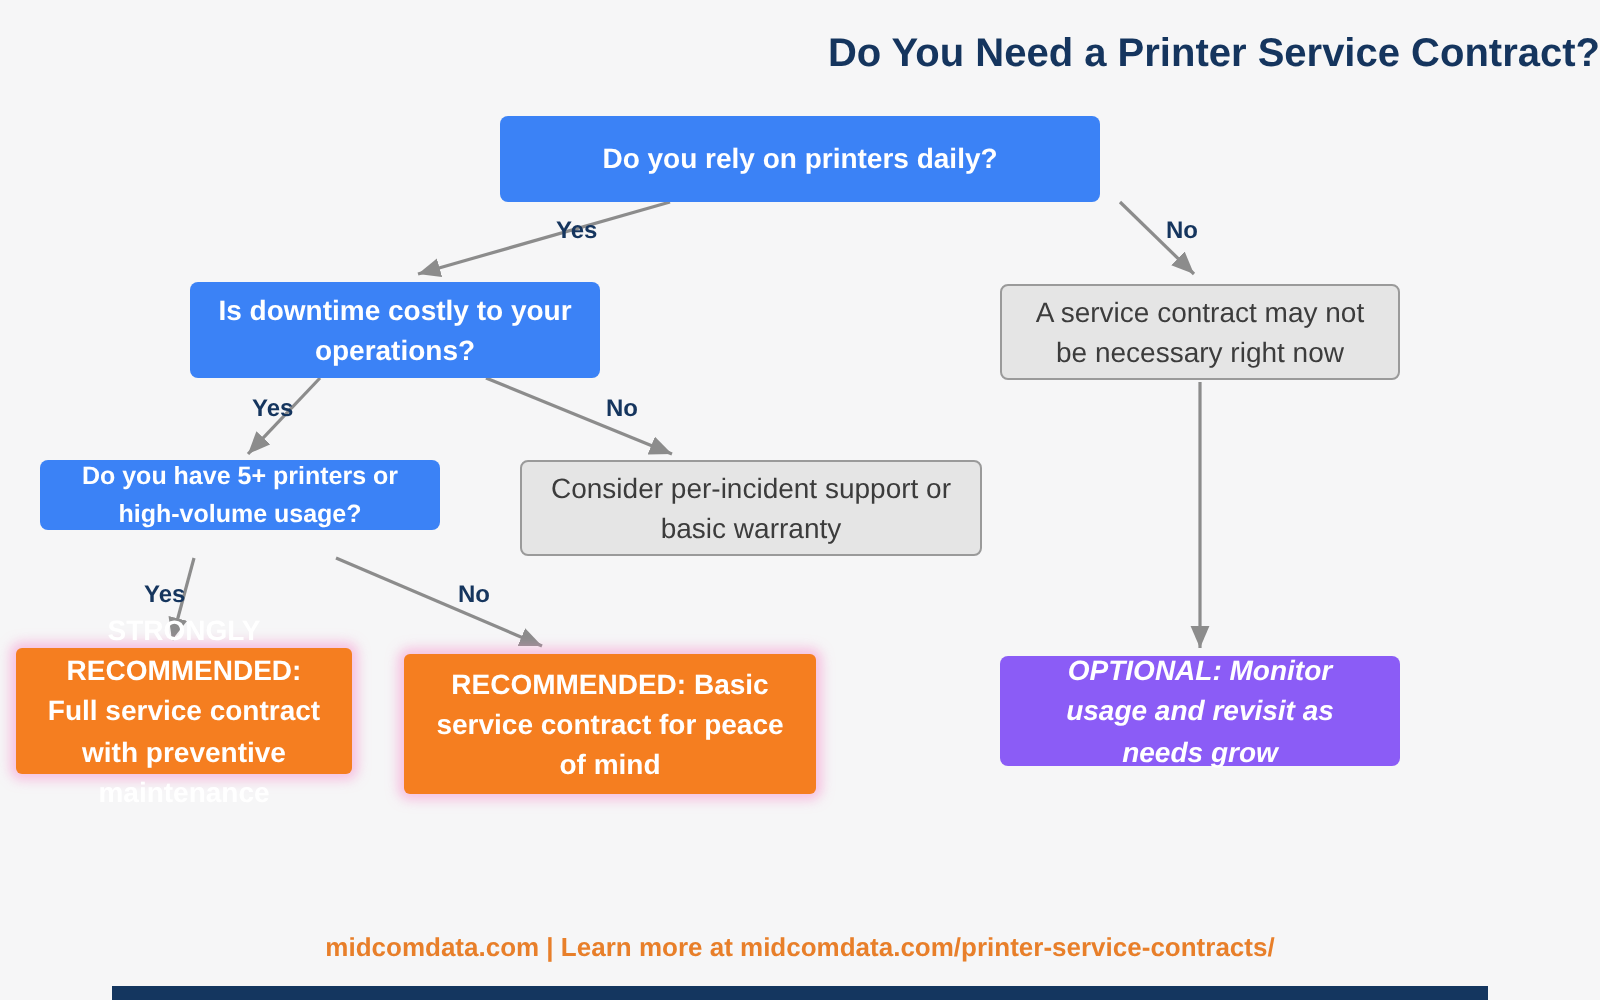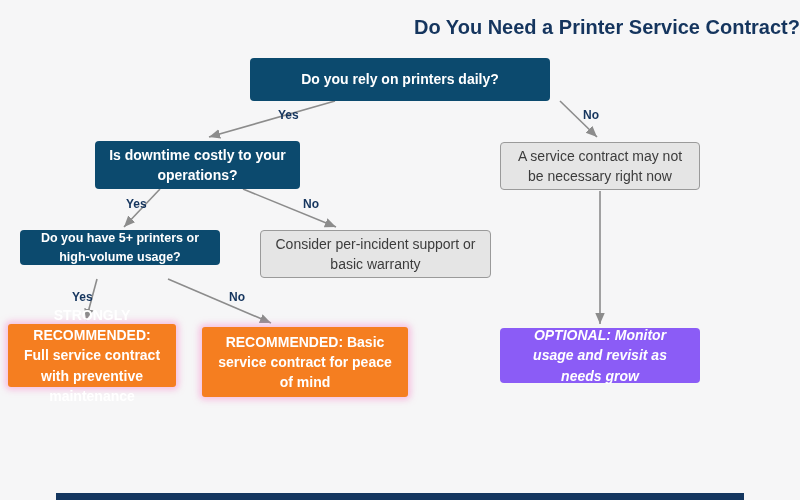--- a/index.html
+++ b/index.html
@@ -24,21 +24,21 @@
   .node{
     position:absolute;
     display:flex;align-items:center;justify-content:center;
     text-align:center;
     box-sizing:border-box;
     border-radius:4px;
     padding:6px 12px;
     font-size:14px;line-height:1.45;
   }
   .navy{
-    background:#0c4a6e;color:#ffffff;font-weight:600;
+    background:#3b82f6;color:#ffffff;font-weight:600;
   }
   .whitebox{
     background:#e5e5e5;color:#3c3c3c;border:1px solid #9a9a9a;
   }
   .orange{
     background:#f57e20;color:#ffffff;font-weight:600;
     box-shadow:0 0 6px 3px rgba(246,150,205,0.55);
     border-radius:3px;
   }
   .graybox{
@@ -116,16 +116,17 @@
     <span>OPTIONAL: Monitor usage and revisit as needs grow</span>
   </div>
 
   <span class="edge-label" style="left:278px;top:108px;">Yes</span>
   <span class="edge-label" style="left:583px;top:108px;">No</span>
   <span class="edge-label" style="left:126px;top:197px;">Yes</span>
   <span class="edge-label" style="left:303px;top:197px;">No</span>
   <span class="edge-label" style="left:72px;top:290px;">Yes</span>
   <span class="edge-label" style="left:229px;top:290px;">No</span>
 
+  <div class="footer">midcomdata.com | Learn more at midcomdata.com/printer-service-contracts/</div>
 
   <div class="bottom-bar"></div>
 
 </div>
 
 </body></html>

